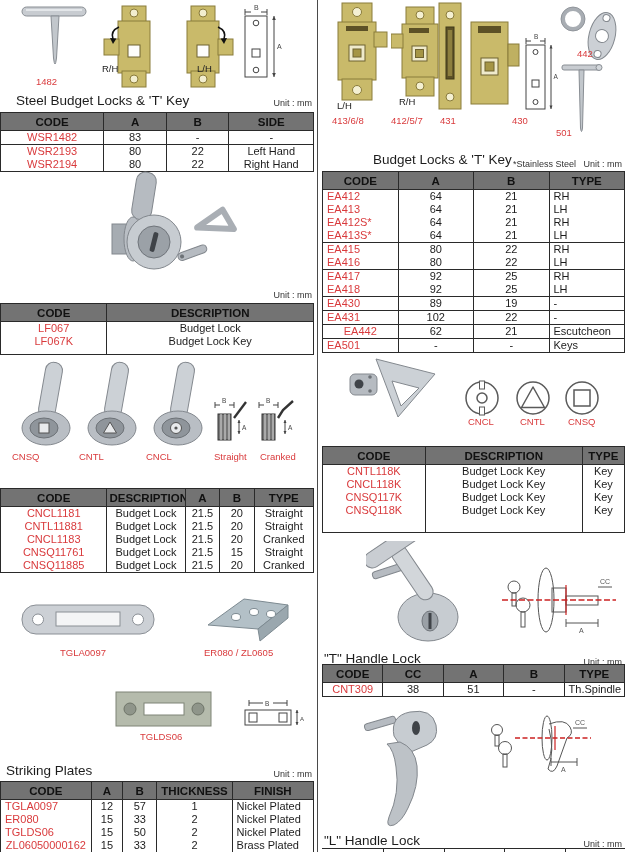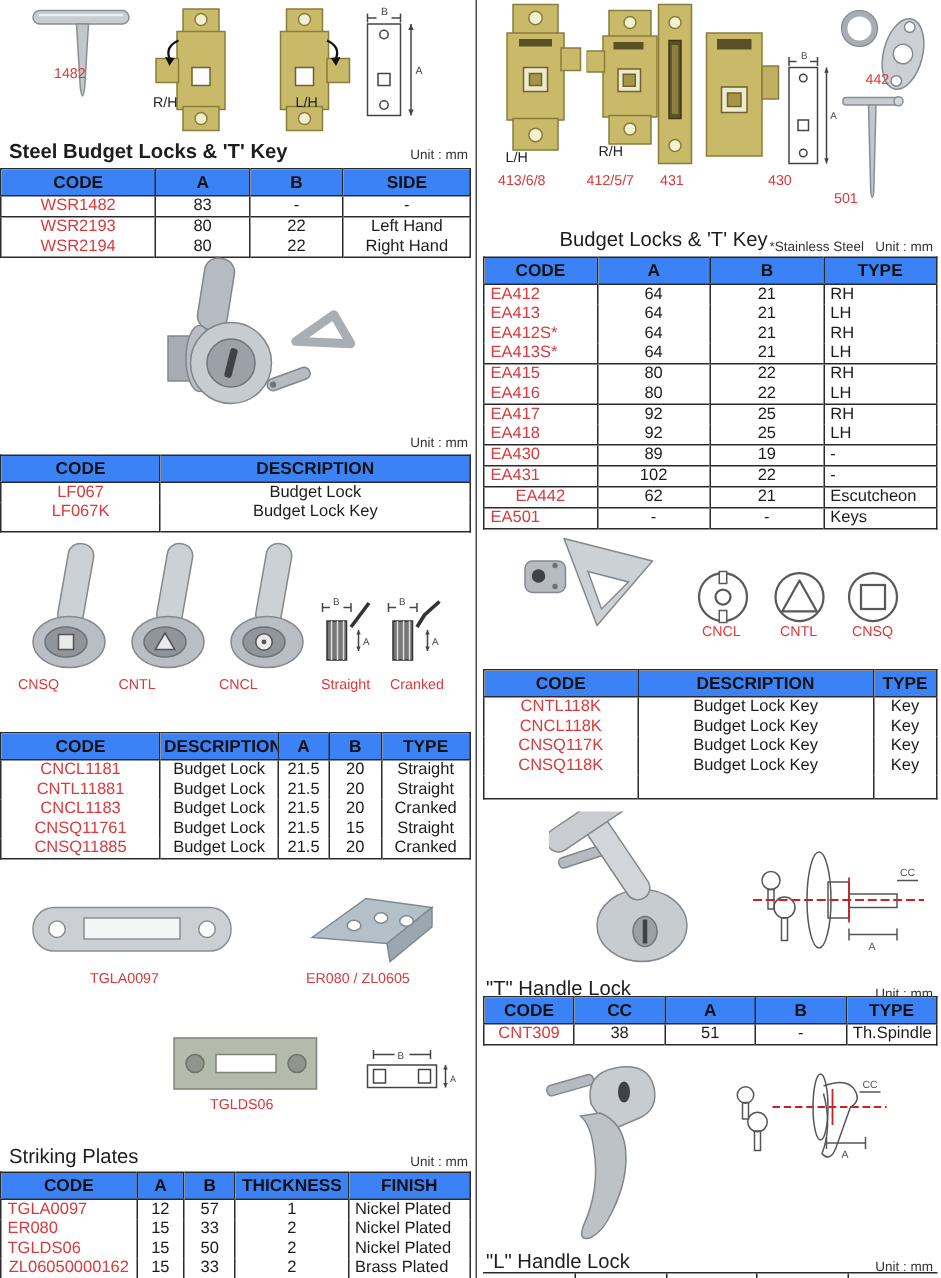--- a/index.html
+++ b/index.html
@@ -6,21 +6,21 @@
   .page{position:relative;width:627px;height:852px;background:#fff;overflow:hidden;
         font-family:"Liberation Sans",sans-serif;color:#1c1c1c;}
   .divider{position:absolute;background:#4a4a4a;}
   .h{position:absolute;font-size:13.5px;color:#1d1d1d;white-space:nowrap;}
   .unit{position:absolute;font-size:9px;color:#333;white-space:nowrap;}
   .cap{position:absolute;font-size:9.5px;color:#d93a3c;white-space:nowrap;}
   .capb{position:absolute;font-size:9.5px;color:#222;white-space:nowrap;}
   .art{position:absolute;}
   .tbl{position:absolute;border-collapse:collapse;table-layout:fixed;font-size:11px;
        border:1.6px solid #2a2a2a;background:#fff;}
-  .tbl th{background:#3b82f6;font-weight:bold;font-size:11.5px;color:#111;
+  .tbl th{background:#737373;font-weight:bold;font-size:11.5px;color:#111;
           border-bottom:1.6px solid #2a2a2a;height:15px;padding:1px 2px;}
   .tbl th,.tbl td{border-left:1px solid #2a2a2a;text-align:center;overflow:hidden;white-space:nowrap;}
   .tbl th:first-child,.tbl td:first-child{border-left:none;}
   .tbl td{height:13px;padding:0 4px;line-height:1.1;}
   .tbl tr.sep td{border-top:1px solid #2a2a2a;}
   .tbl td.code{color:#d93a3c;}
   .tbl tfoot td{height:15px;}
   .partial{position:absolute;border-top:1.6px solid #2a2a2a;}
   .partial i{position:absolute;top:0;width:1px;height:5px;background:#2a2a2a;}
   svg text{font-family:"Liberation Sans",sans-serif;}
@@ -30,21 +30,21 @@
 
 <div class="page">
 
   <div class="divider" style="left:317px;top:0;width:1px;height:852px;"></div>
 
   <svg class="art" style="left:16px;top:3px;" width="85" height="72" viewBox="0 0 85 72">
     <rect x="6" y="4" width="64" height="9" rx="4.5" fill="#c8ccd1" stroke="#898e94"></rect>
     <line x1="10" y1="7" x2="66" y2="7" stroke="#eef0f2" stroke-width="1.5"></line>
     <path d="M35 13 h8 l-2.5 42 q-1.5 12 -3 0 Z" fill="#c2c7cc" stroke="#898e94"></path>
   </svg>
-  <div class="cap" style="left:36px;top:44px;text-align:center;">1482</div>
+  <div class="cap" style="left:36px;top:76px;text-align:center;">1482</div>
 
   <svg class="art" style="left:103px;top:5px;" width="62" height="84" viewBox="0 0 62 84">
     <g fill="#c9ba6a" stroke="#8a7c3b">
       <rect x="19" y="1" width="24" height="17"></rect>
       <rect x="15" y="16" width="32" height="52"></rect>
       <rect x="1" y="34" width="15" height="16"></rect>
       <rect x="19" y="66" width="24" height="16"></rect>
     </g>
     <circle cx="31" cy="8" r="4" fill="#f2eecf" stroke="#8a7c3b"></circle>
     <circle cx="31" cy="74" r="4" fill="#f2eecf" stroke="#8a7c3b"></circle>
@@ -78,21 +78,21 @@
     <rect x="5" y="13" width="22" height="61" fill="none" stroke="#444"></rect>
     <circle cx="16" cy="20" r="2.8" fill="none" stroke="#444"></circle>
     <circle cx="16" cy="67" r="2.8" fill="none" stroke="#444"></circle>
     <rect x="12" y="46" width="8" height="8" fill="none" stroke="#444"></rect>
     <line x1="34" y1="13" x2="34" y2="74" stroke="#444"></line>
     <path d="M34 13 l-1.8 4 h3.6 z" fill="#444"></path>
       <path d="M34 74 l-1.8 -4 h3.6 z" fill="#444"></path>
     <text x="37" y="46" font-size="7" fill="#444">A</text>
   </svg>
 
-  <div class="h" style="left:6px;top:93px;font-weight:bold;">Steel Budget Locks  &amp; 'T' Key</div>
+  <div class="h" style="left:16px;top:93px;">Steel Budget Locks  &amp; 'T' Key</div>
   <div class="unit" style="left:230px;top:98px;width:82px;text-align:right;">Unit : mm</div>
 
   <table class="tbl" style="left:0;top:112px;width:314px;">
     <colgroup>
         <col style="width:33%">
         <col style="width:20%">
         <col style="width:20%">
         <col style="width:27%">
       </colgroup>
     <thead>

